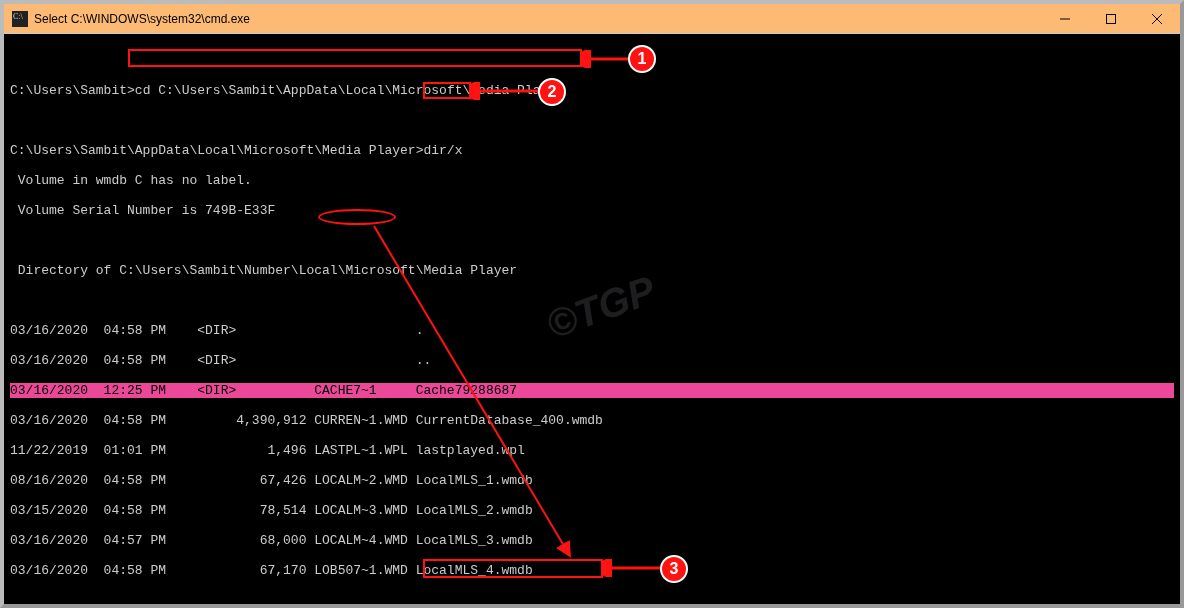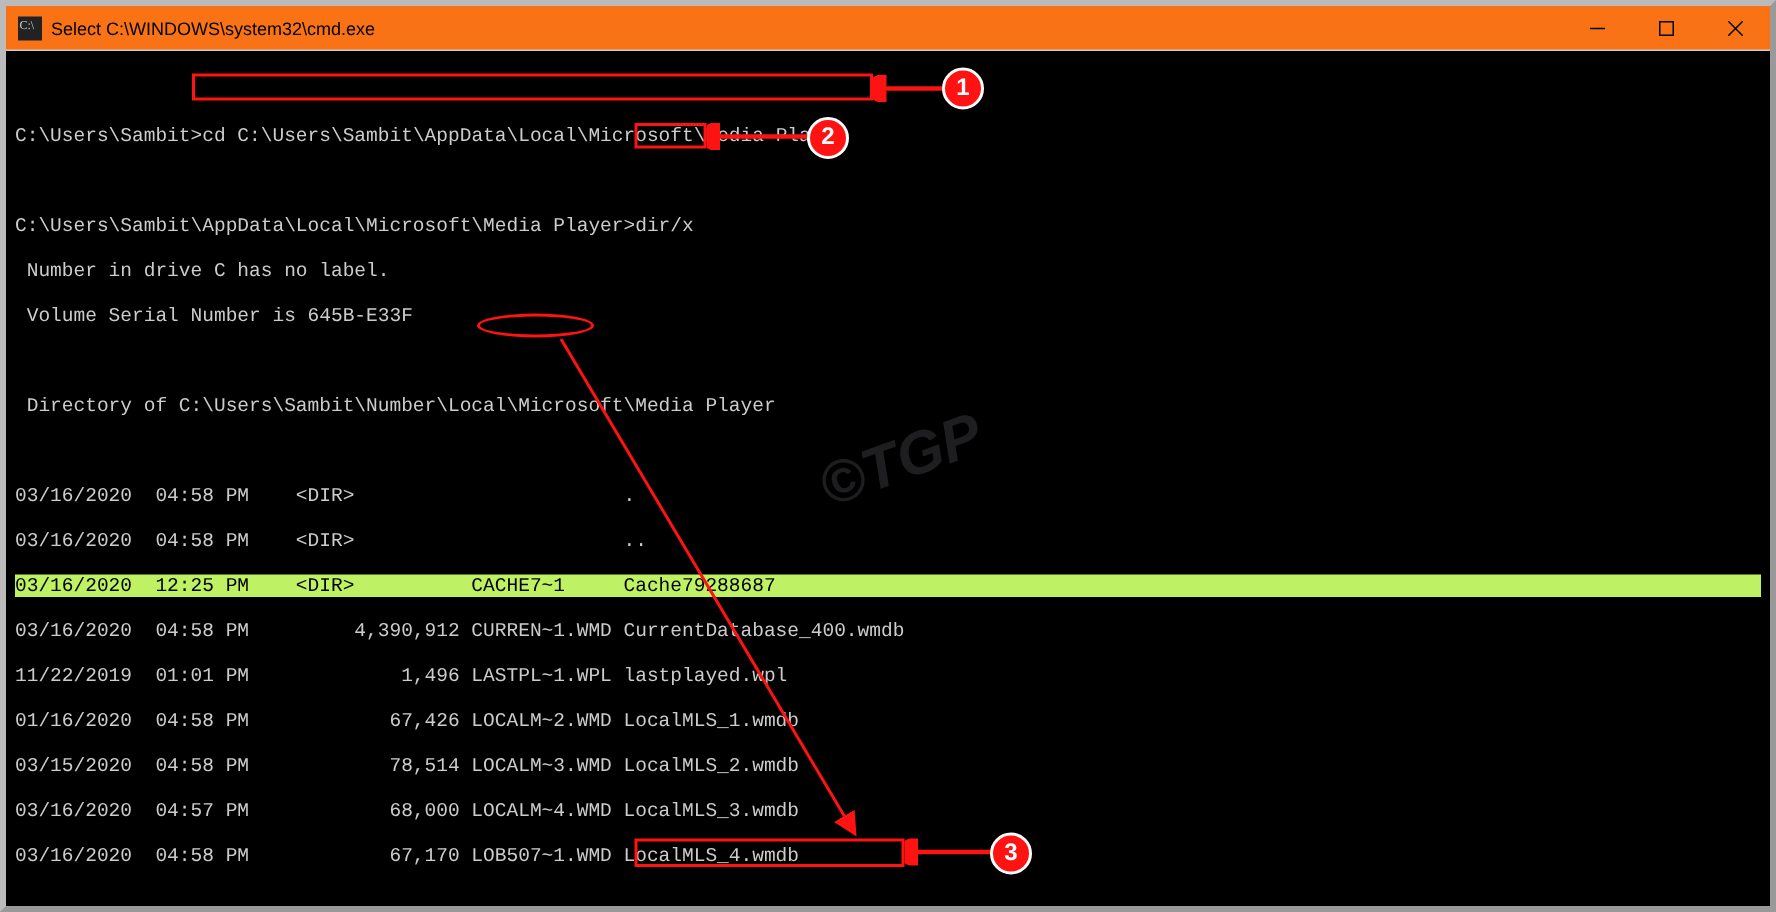--- a/index.html
+++ b/index.html
@@ -1,26 +1,26 @@
 <!DOCTYPE html>
 <html><head>
 <meta charset="utf-8">
 <style>
 * { margin:0; padding:0; box-sizing:border-box; }
 body { background:#fff; font-family:Consolas,'Courier New',monospace; font-size:14px; width:1184px; height:608px; position:relative; overflow:hidden; }
 .frame { position:absolute; left:0; top:0; width:1184px; height:608px; border:4px solid #999; border-top-color:#bbb; border-left-color:#bbb; }
-.titlebar { position:absolute; left:4px; top:4px; right:4px; height:30px; background:#f97316; border-bottom:1px solid #ccc; display:flex; align-items:center; font-family:'Segoe UI',sans-serif; font-size:12px; color:#000; }
+.titlebar { position:absolute; left:4px; top:4px; right:4px; height:30px; background:#fdba74; border-bottom:1px solid #ccc; display:flex; align-items:center; font-family:'Segoe UI',sans-serif; font-size:12px; color:#000; }
 .titlebar .ticon { width:16px; height:16px; margin:0 6px 0 8px; background:#222; display:inline-block; position:relative; }
 .titlebar .ticon::after { content:"C:\\"; color:#ccc; font-size:8px; position:absolute; left:1px; top:1px; font-family:Consolas; }
 .titlebar .ttext { flex:1; }
 .titlebar .wbtns { display:flex; height:100%; }
 .titlebar .wbtn { width:46px; display:flex; align-items:center; justify-content:center; color:#000; font-family:sans-serif; }
 .titlebar .wbtn svg { stroke:#000; stroke-width:1; fill:none; }
 .term { position:absolute; left:4px; top:34px; right:4px; bottom:4px; background:#000; color:#ccc; overflow:hidden; padding:4px 6px; line-height:15px; white-space:pre; font-size:13px; }
-.term .hl { background:#bef264; color:#000; }
+.term .hl { background:#ec4899; color:#000; }
 .redbox { position:absolute; border:2px solid #ff1212; pointer-events:none; }
 .badge { position:absolute; width:28px; height:28px; border-radius:50%; background:#ff1212; border:2px solid #fff; color:#fff; font-family:Arial,sans-serif; font-weight:bold; font-size:16px; display:flex; align-items:center; justify-content:center; }
 .arrow { position:absolute; pointer-events:none; }
 .ellipse { position:absolute; border:2px solid #ff1212; border-radius:50%; pointer-events:none; }
 .watermark { position:absolute; color:rgba(120,120,130,0.25); font-family:Arial,sans-serif; font-size:40px; font-weight:bold; font-style:italic; transform:rotate(-20deg); pointer-events:none; }
 </style>
 </head>
 <body>
 
 <div class="frame"></div>
@@ -46,31 +46,31 @@
         </svg>
       </div>
   </div>
 </div>
 
 <div class="term">
 <div> </div>
 <div><span>C:\Users\Sambit&gt;</span><span>cd C:\Users\Sambit\AppData\Local\Microsoft\Media Player</span></div>
 <div> </div>
 <div><span>C:\Users\Sambit\AppData\Local\Microsoft\Media Player&gt;</span><span>dir/x</span></div>
-<div> Number in drive C has no label.</div>
-<div> Volume Serial Number is 645B-E33F</div>
+<div> Volume in wmdb C has no label.</div>
+<div> Volume Serial Number is 749B-E33F</div>
 <div> </div>
 <div> Directory of C:\Users\Sambit\Number\Local\Microsoft\Media Player</div>
 <div> </div>
 <div>03/16/2020  04:58 PM    &lt;DIR&gt;                       .</div>
 <div>03/16/2020  04:58 PM    &lt;DIR&gt;                       ..</div>
 <div class="hl">03/16/2020  12:25 PM    &lt;DIR&gt;          CACHE7~1     Cache79288687</div>
 <div>03/16/2020  04:58 PM         4,390,912 CURREN~1.WMD CurrentDatabase_400.wmdb</div>
 <div>11/22/2019  01:01 PM             1,496 LASTPL~1.WPL lastplayed.wpl</div>
-<div>01/16/2020  04:58 PM            67,426 LOCALM~2.WMD LocalMLS_1.wmdb</div>
+<div>08/16/2020  04:58 PM            67,426 LOCALM~2.WMD LocalMLS_1.wmdb</div>
 <div>03/15/2020  04:58 PM            78,514 LOCALM~3.WMD LocalMLS_2.wmdb</div>
 <div>03/16/2020  04:57 PM            68,000 LOCALM~4.WMD LocalMLS_3.wmdb</div>
 <div>03/16/2020  04:58 PM            67,170 LOB507~1.WMD LocalMLS_4.wmdb</div>
 
 
 
 
 
 
 

